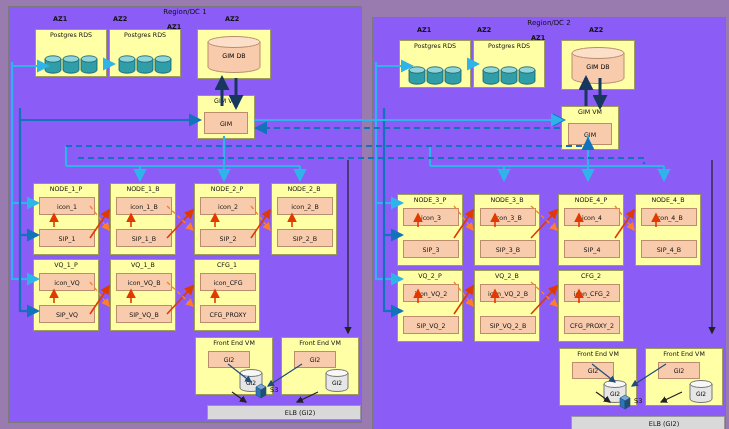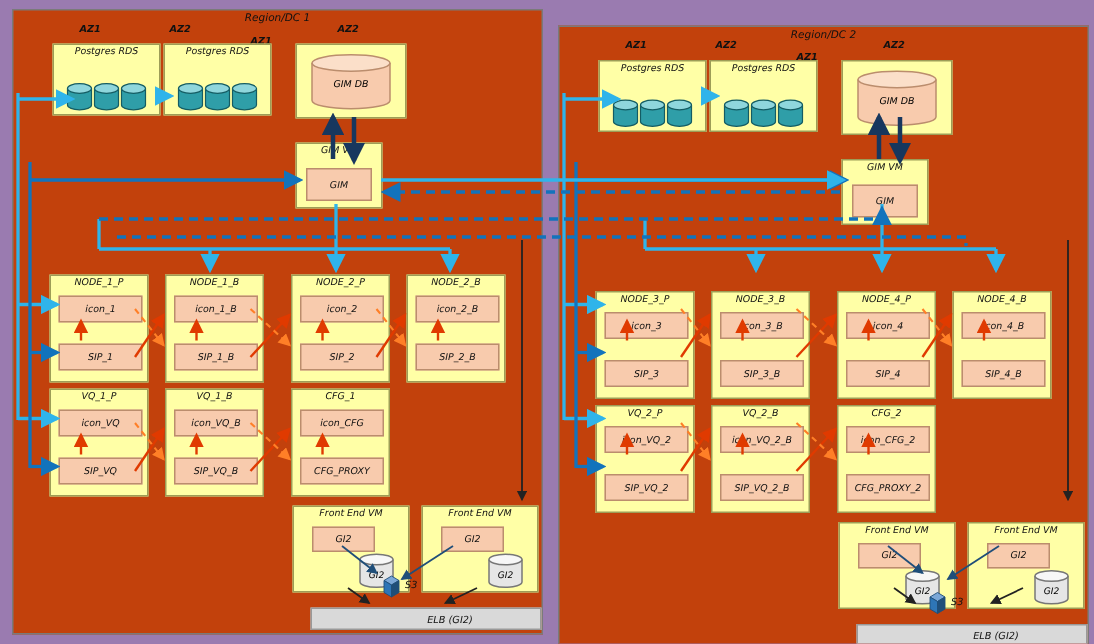--- a/index.html
+++ b/index.html
@@ -1,21 +1,21 @@
 <!DOCTYPE html>
 <html><head>
 <meta charset="utf-8">
 <style>
   html,body{margin:0;padding:0;}
   body{
     width:729px;height:429px;position:relative;overflow:hidden;
     background:#9a7bb0;
     font-family:"DejaVu Sans", sans-serif;color:#111;
   }
-  .region{position:absolute;top:6px;width:352px;height:415px;background:#c2410c;border:1px solid #7a7a7a;font-style:italic;}
+  .region{position:absolute;top:6px;width:352px;height:415px;background:#8b5cf6;border:1px solid #7a7a7a;}
   #region1{left:8px;} #region2{left:372px;margin-top:11px;}
   .rtitle{position:absolute;top:1px;left:0;width:100%;text-align:center;font-size:7px;z-index:3;}
   .az{position:absolute;top:8px;font-size:6.5px;font-weight:bold;z-index:3;}
   .az2{top:16px;}
   .ybox{position:absolute;background:#ffffa6;border:1px solid #9d9d57;z-index:3;}
   .btitle{font-size:6.3px;text-align:center;line-height:9px;white-space:nowrap;overflow:hidden;}
   .pbox{position:absolute;background:#f8cbad;border:1px solid #bb8d6d;font-size:6.3px;display:flex;align-items:center;justify-content:center;white-space:nowrap;overflow:hidden;}
   .node{width:64px;height:70px;}
   .isvg{position:absolute;}
   .elb{position:absolute;background:#d9d9d9;border:1px solid #999;font-size:6.5px;display:flex;align-items:center;justify-content:center;z-index:3;padding-left:32px;}

